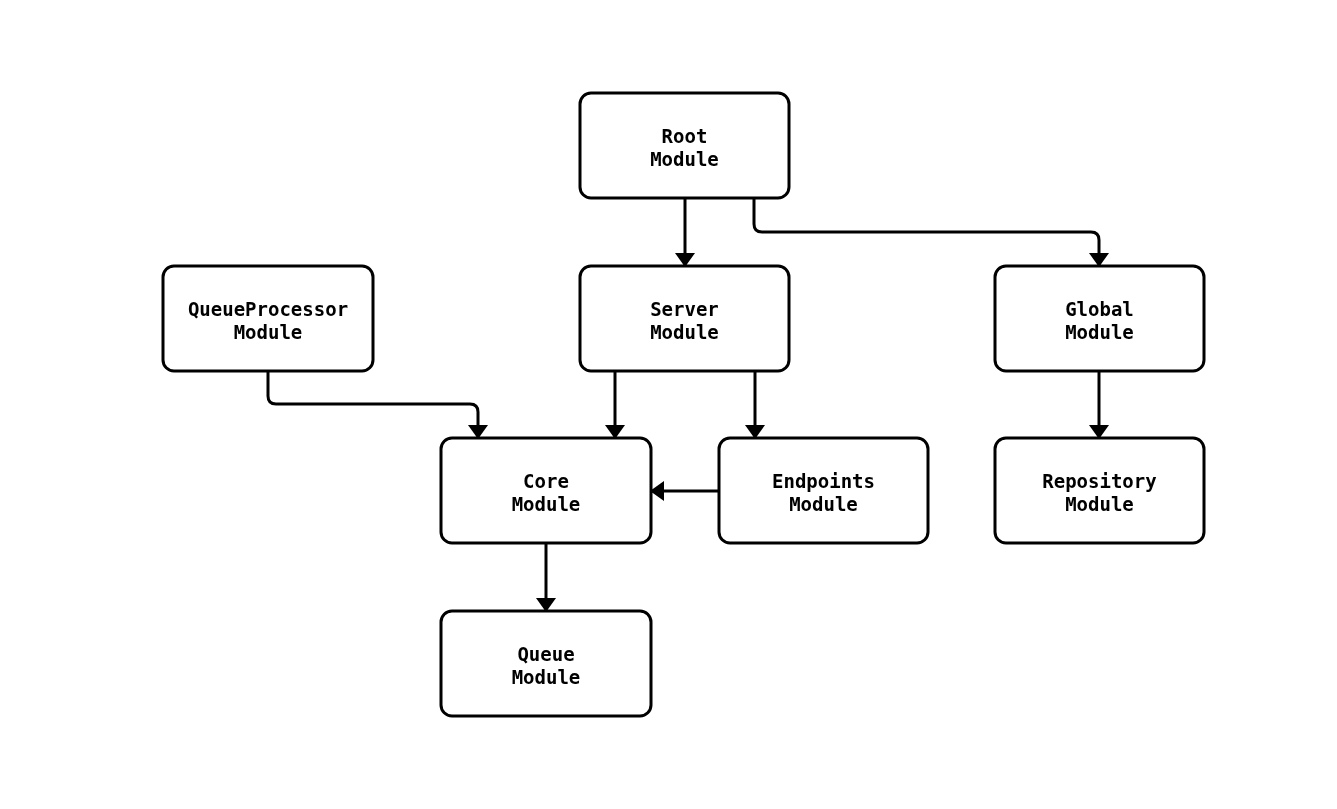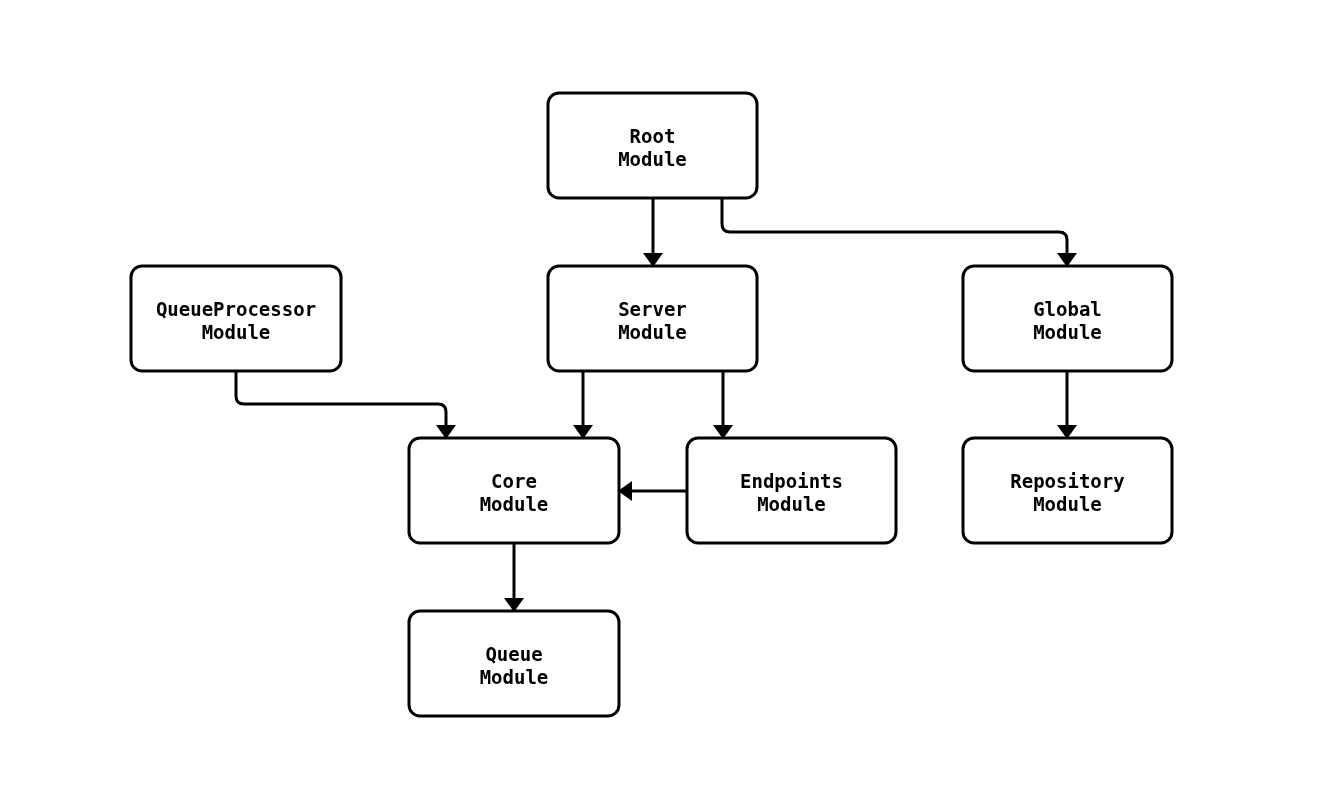--- a/index.html
+++ b/index.html
@@ -6,20 +6,21 @@
     margin: 0;
     padding: 0;
     background: #ffffff;
   }
   .stage {
     position: relative;
     width: 1296px;
     height: 809px;
     background: #ffffff;
     overflow: hidden;
+    margin-left: 32px;
   }
   svg { display: block; }
   .node-box {
     fill: #ffffff;
     stroke: #000000;
     stroke-width: 3;
   }
   .node-label {
     font-family: "DejaVu Sans Mono", "Liberation Mono", monospace;
     font-weight: bold;

